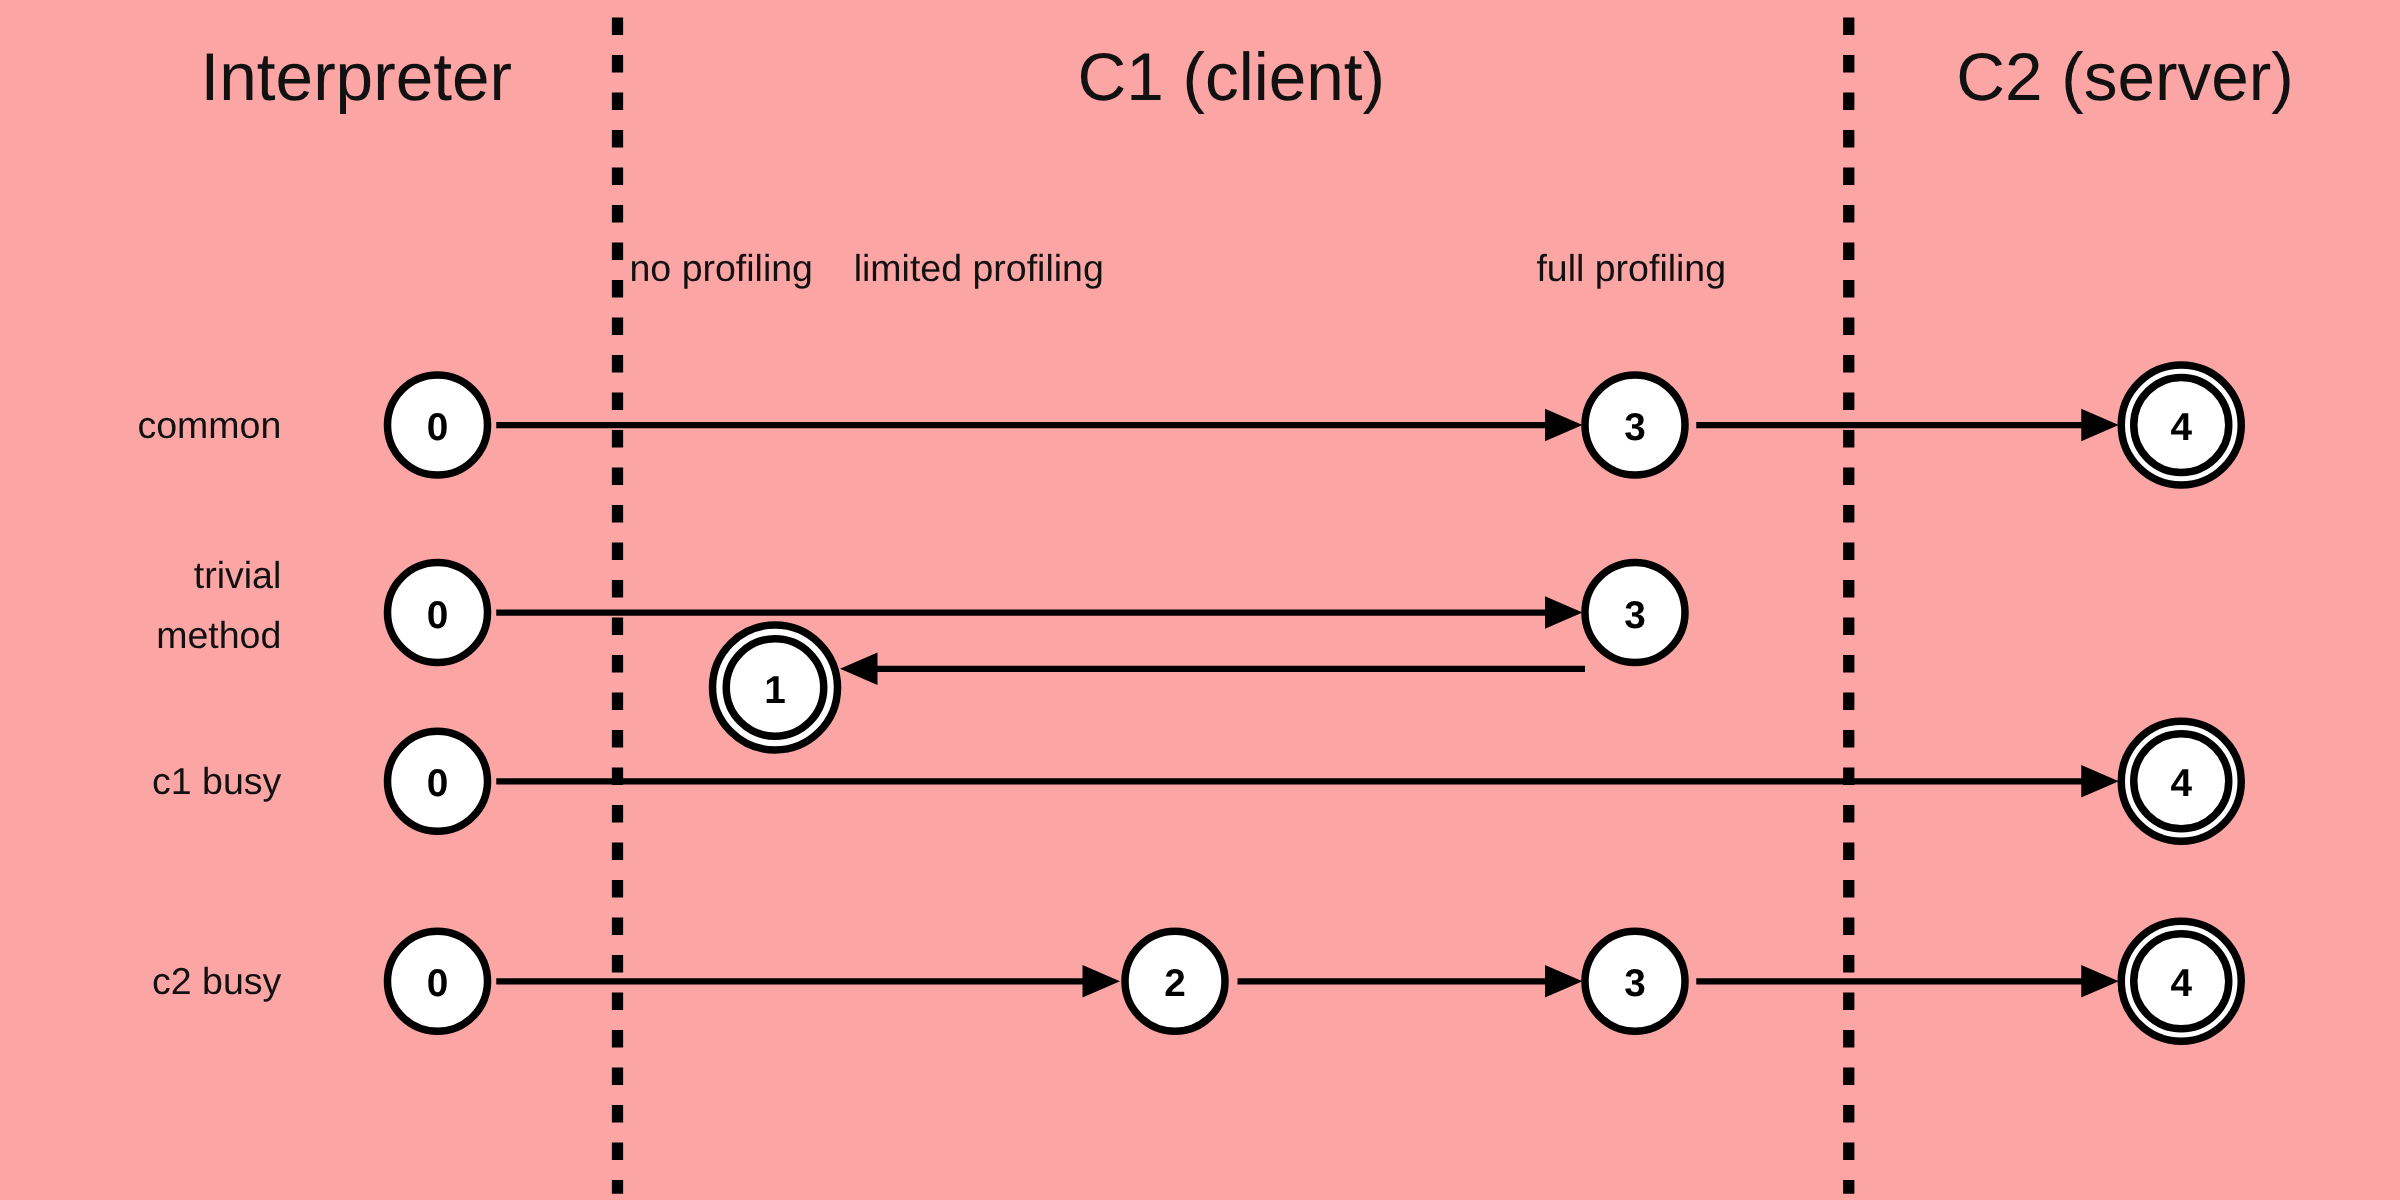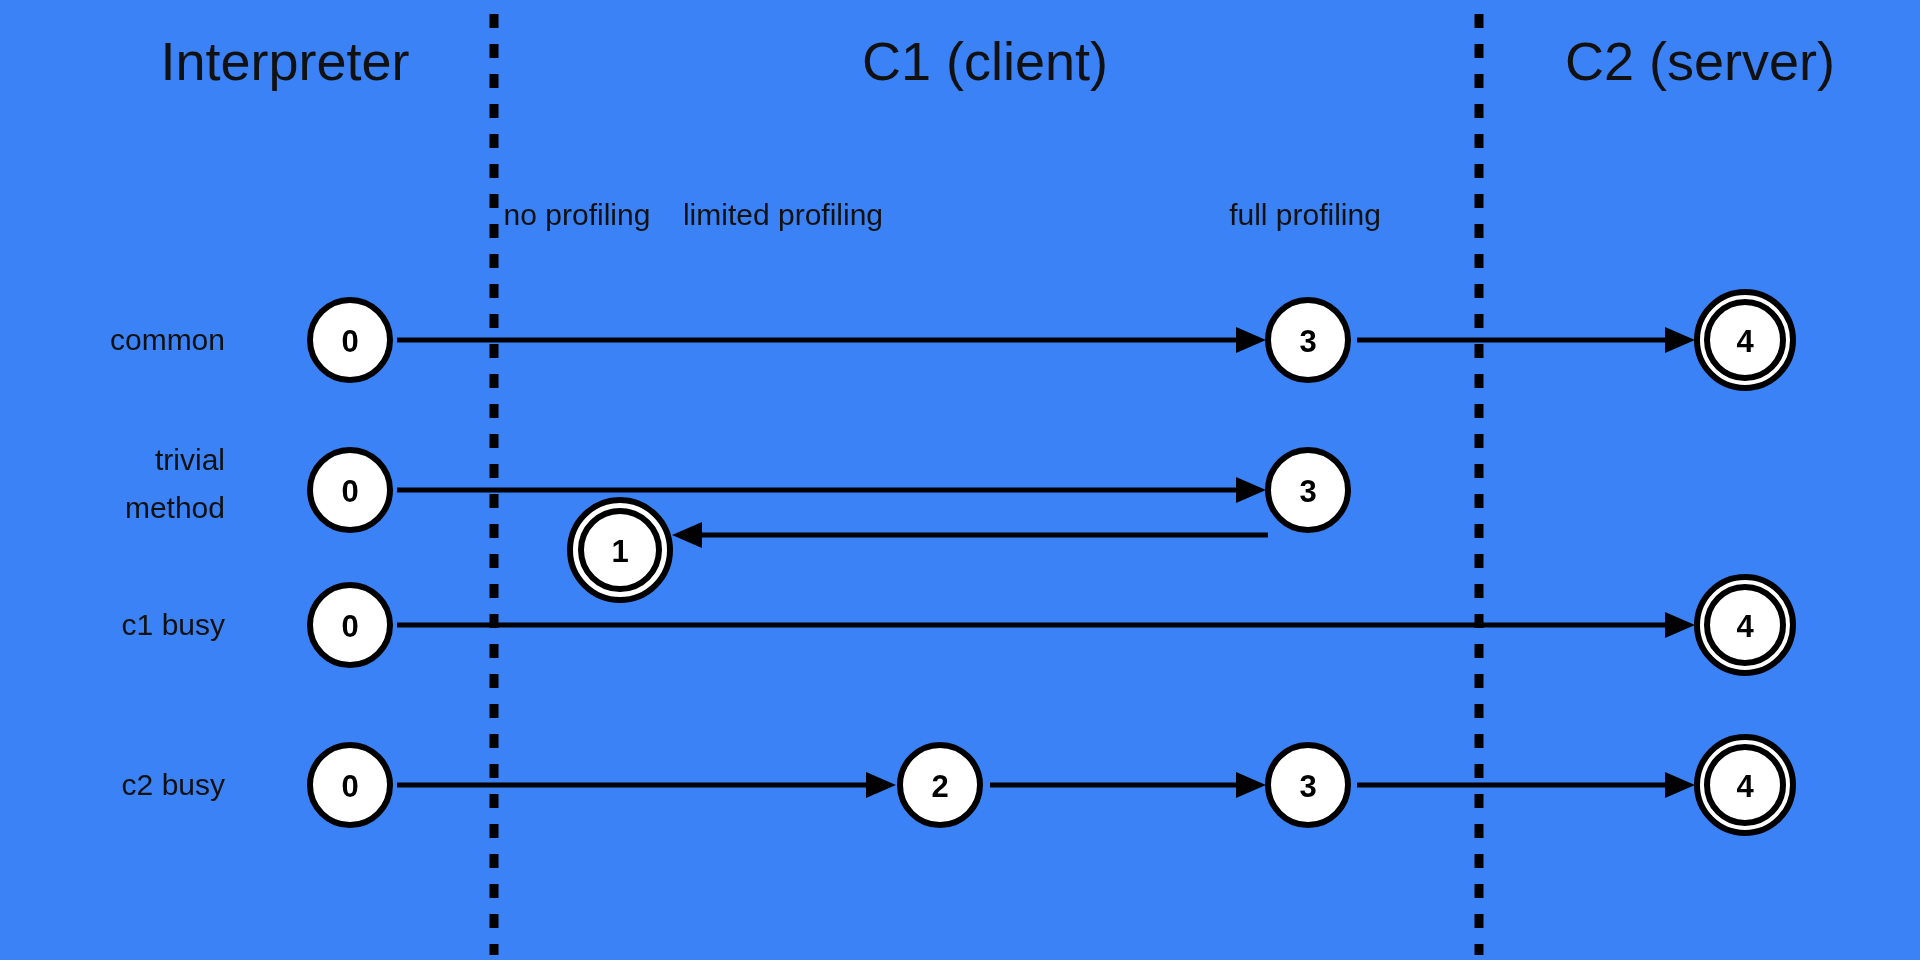--- a/index.html
+++ b/index.html
@@ -8,21 +8,21 @@
     background: #ffffff;
   }
   body {
     font-family: "Liberation Sans", sans-serif;
     color: #000000;
   }
   #stage {
     position: relative;
     width: 1920px;
     height: 960px;
-    background: #3b82f6;
+    background: #fca5a5;
     overflow: hidden;
   }
   #diagram-svg {
     position: absolute;
     left: 0;
     top: 0;
     width: 1920px;
     height: 960px;
     display: block;
   }

